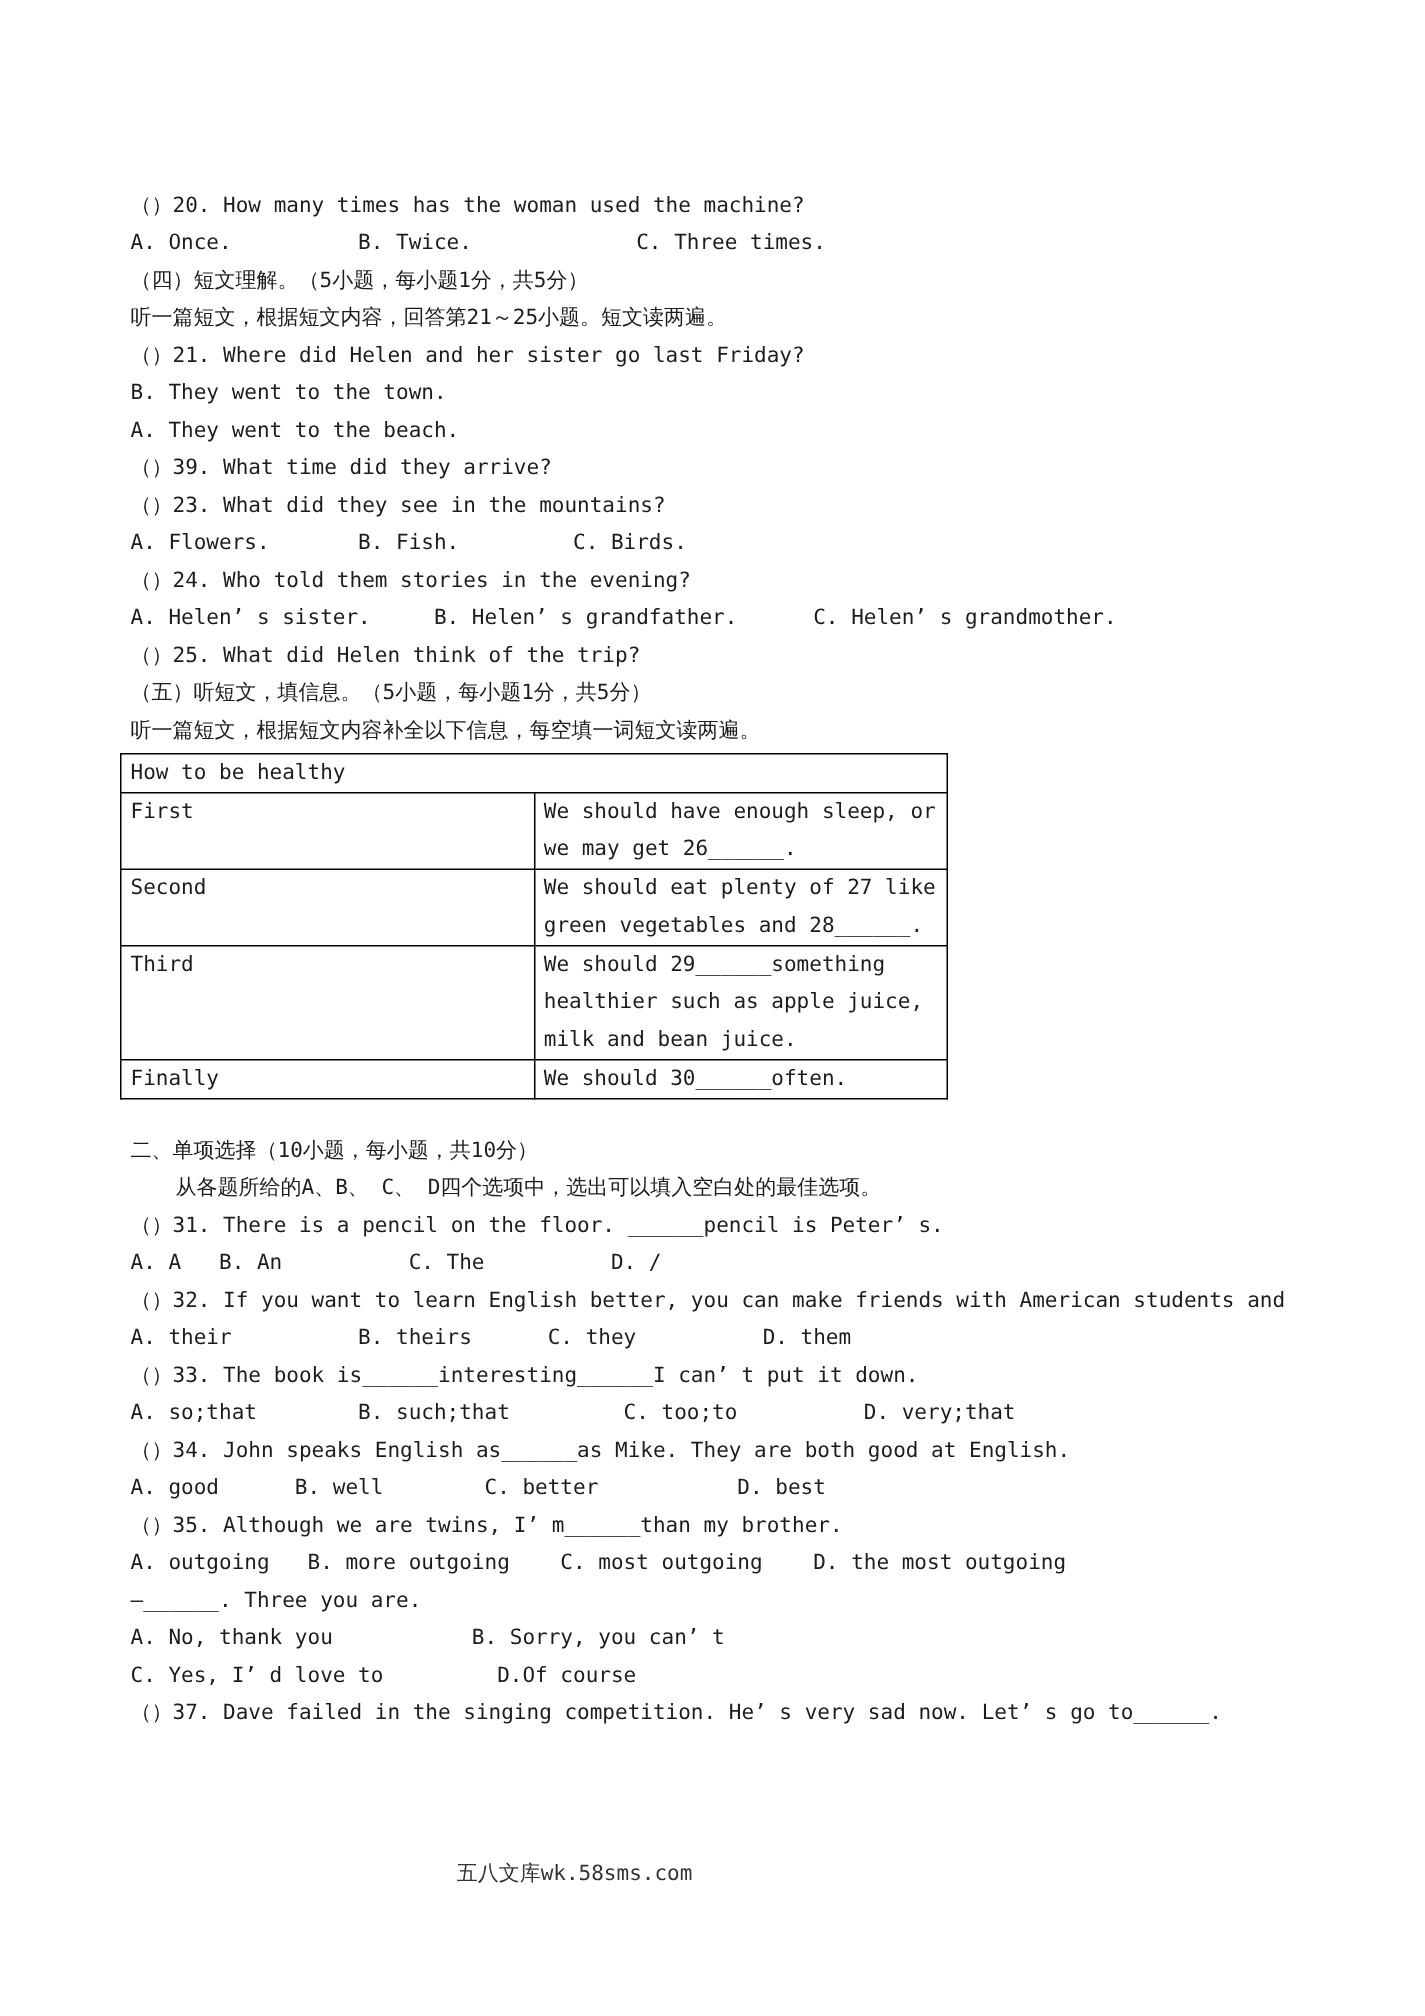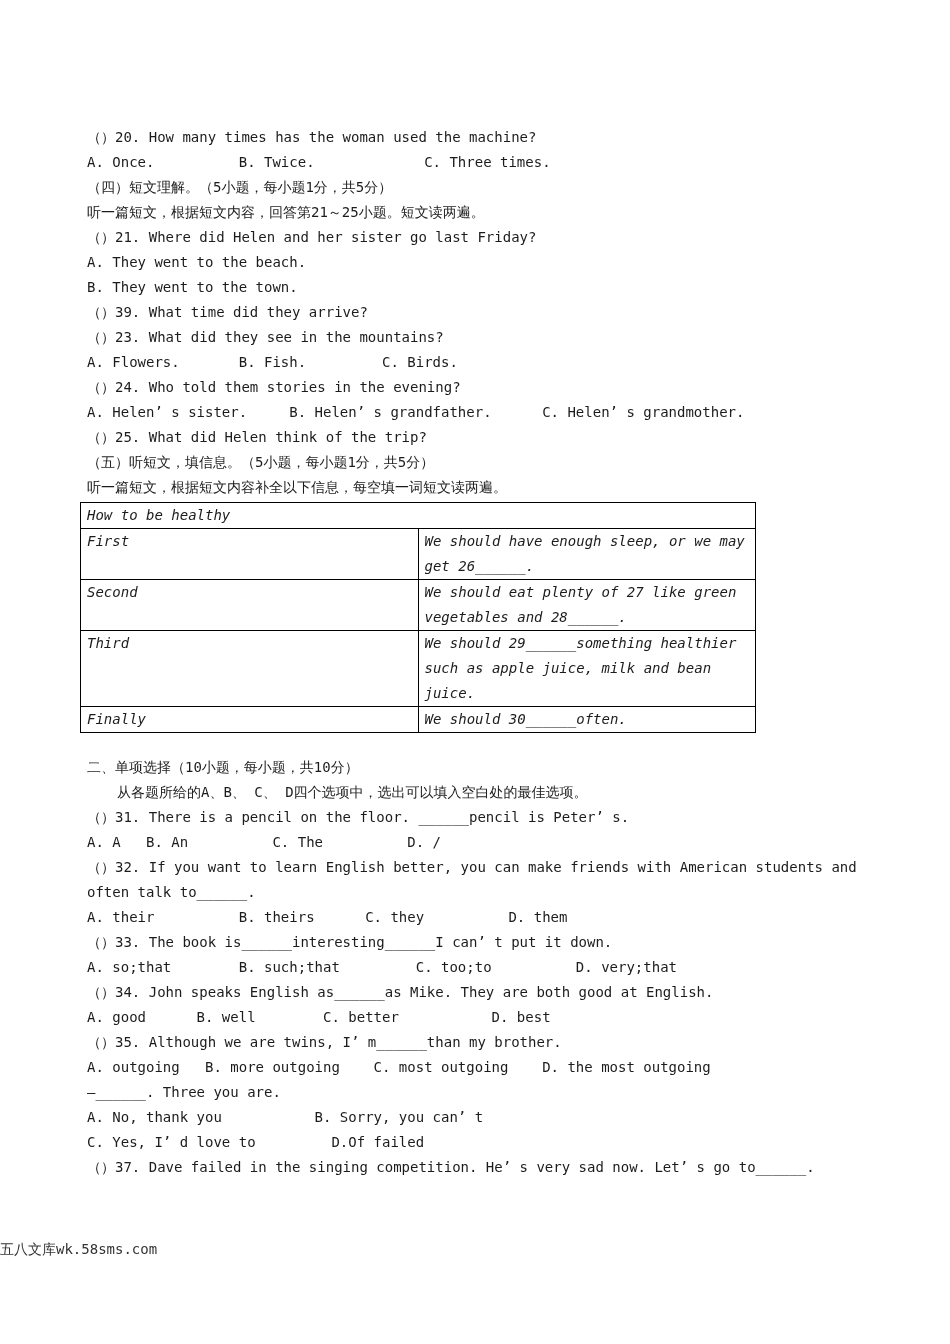--- a/index.html
+++ b/index.html
@@ -17,56 +17,55 @@
     border-radius: 10px;
   }
   .line {
     margin: 0;
     white-space: pre-wrap;
     min-height: 25px;
   }
   .indent { padding-left: 30px; }
   table.info {
     border-collapse: collapse;
-    width: 676px;
+    width: 552px;
     margin: 2px 0 22px -7px;
     table-layout: fixed;
-    font-style: italic;
   }
   table.info td {
     border: 1px solid #000000;
     padding: 0 6px;
     vertical-align: top;
     white-space: pre-wrap;
     font-size: 14px;
     line-height: 25px;
   }
   td.lbl { width: 92px; }
   .footer {
     position: absolute;
     left: 0;
     bottom: 82px;
     width: 766px;
-    text-align: left;
+    text-align: center;
     font-size: 14px;
     color: #333333;
   }
 </style>
 </head>
 <body>
 
 <div class="page">
 
   <p class="line">（）20. How many times has the woman used the machine?</p>
   <p class="line">A. Once.          B. Twice.             C. Three times.</p>
   <p class="line">（四）短文理解。（5小题，每小题1分，共5分）</p>
   <p class="line">听一篇短文，根据短文内容，回答第21～25小题。短文读两遍。</p>
   <p class="line">（）21. Where did Helen and her sister go last Friday?</p>
+  <p class="line">B. They went to the town.</p>
   <p class="line">A. They went to the beach.</p>
-  <p class="line">B. They went to the town.</p>
   <p class="line">（）39. What time did they arrive?</p>
   <p class="line">（）23. What did they see in the mountains?</p>
   <p class="line">A. Flowers.       B. Fish.         C. Birds.</p>
   <p class="line">（）24. Who told them stories in the evening?</p>
   <p class="line">A. Helen’ s sister.     B. Helen’ s grandfather.      C. Helen’ s grandmother.</p>
   <p class="line">（）25. What did Helen think of the trip?</p>
   <p class="line">（五）听短文，填信息。（5小题，每小题1分，共5分）</p>
   <p class="line">听一篇短文，根据短文内容补全以下信息，每空填一词短文读两遍。</p>
 
   <table class="info">
@@ -91,27 +90,26 @@
         <td>We should 30______often.</td>
       </tr>
     </tbody>
   </table>
 
   <p class="line">二、单项选择（10小题，每小题，共10分）</p>
   <p class="line indent">从各题所给的A、B、 C、 D四个选项中，选出可以填入空白处的最佳选项。</p>
   <p class="line">（）31. There is a pencil on the floor. ______pencil is Peter’ s.</p>
   <p class="line">A. A   B. An          C. The          D. /</p>
   <p class="line">（）32. If you want to learn English better, you can make friends with American students and</p>
-  <p class="line">often talk to______.</p>
   <p class="line">A. their          B. theirs      C. they          D. them</p>
   <p class="line">（）33. The book is______interesting______I can’ t put it down.</p>
   <p class="line">A. so;that        B. such;that         C. too;to          D. very;that</p>
   <p class="line">（）34. John speaks English as______as Mike. They are both good at English.</p>
   <p class="line">A. good      B. well        C. better           D. best</p>
   <p class="line">（）35. Although we are twins, I’ m______than my brother.</p>
   <p class="line">A. outgoing   B. more outgoing    C. most outgoing    D. the most outgoing</p>
   <p class="line">—______. Three you are.</p>
   <p class="line">A. No, thank you           B. Sorry, you can’ t</p>
-  <p class="line">C. Yes, I’ d love to         D.Of failed</p>
+  <p class="line">C. Yes, I’ d love to         D.Of course</p>
   <p class="line">（）37. Dave failed in the singing competition. He’ s very sad now. Let’ s go to______.</p>
 
   <div class="footer">五八文库wk.58sms.com</div>
 </div>
 
 </body></html>

